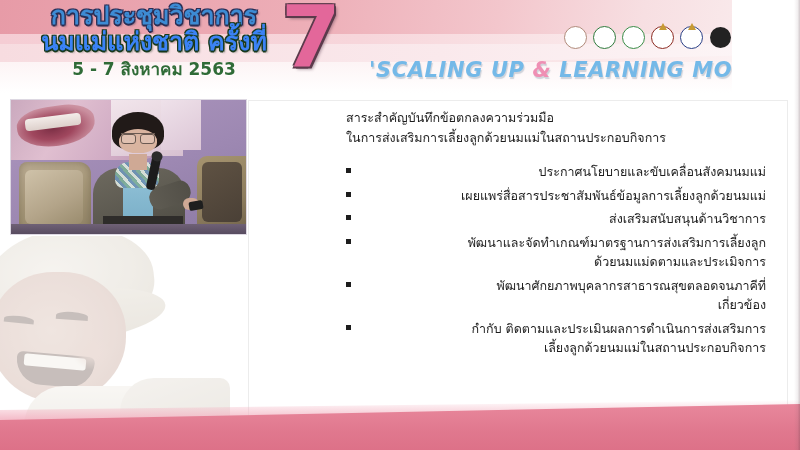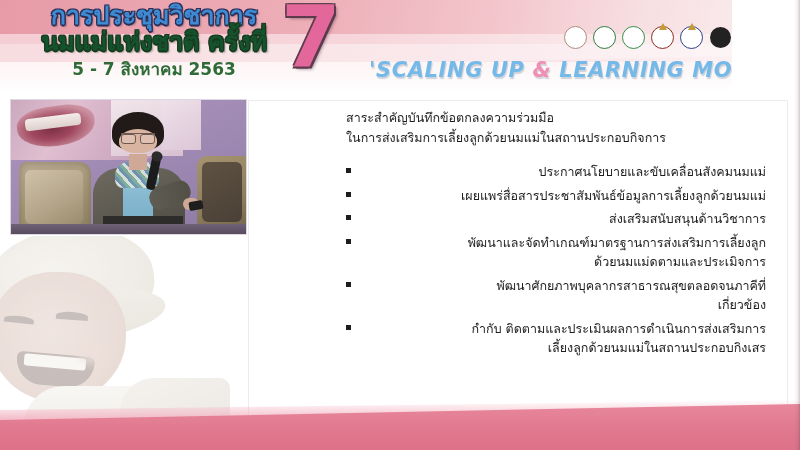--- a/index.html
+++ b/index.html
@@ -51,21 +51,21 @@
     letter-spacing:0px;
     text-shadow:
       -1.2px -1.2px 0 #2b2f55, 1.2px -1.2px 0 #2b2f55,
       -1.2px 1.2px 0 #2b2f55, 1.2px 1.2px 0 #2b2f55,
       0 2px 0 #2b2f55, 2px 2px 2px rgba(40,30,60,.45);
     white-space:nowrap;
   }
   .title-l2{
     font-family:"DejaVu Sans","Liberation Sans",sans-serif;
     font-size:25px;line-height:28px;font-weight:bold;
-    color:#14532d;
+    color:#3b82f6;
     text-shadow:
       -1.2px -1.2px 0 #183a1e, 1.2px -1.2px 0 #183a1e,
       -1.2px 1.2px 0 #183a1e, 1.2px 1.2px 0 #183a1e,
       0 2px 0 #183a1e, 2px 2px 2px rgba(30,50,30,.45);
     white-space:nowrap;
     margin-top:-2px;
   }
   .title-date{
     font-family:"DejaVu Sans","Liberation Sans",sans-serif;
     font-size:17px;line-height:22px;font-weight:bold;
@@ -478,21 +478,21 @@
         <span class="l2">ด้วยนมแม่ดตามและประเมิจการ</span>
       </li>
       <li>
         <span class="sq"></span>
         <span>พัฒนาศักยภาพบุคลากรสาธารณสุขตลอดจนภาคีที่</span>
         <span class="l2">เกี่ยวข้อง</span>
       </li>
       <li>
         <span class="sq"></span>
         <span>กำกับ ติดตามและประเมินผลการดำเนินการส่งเสริมการ</span>
-        <span class="l2">เลี้ยงลูกด้วยนมแม่ในสถานประกอบกิงเสร</span>
+        <span class="l2">เลี้ยงลูกด้วยนมแม่ในสถานประกอบกิจการ</span>
       </li>
     </ul>
   </div>
 
   <div class="pink-band-lite"></div>
   <div class="pink-band"></div>
 
   <div class="edge-right"></div>
 </div>
 

